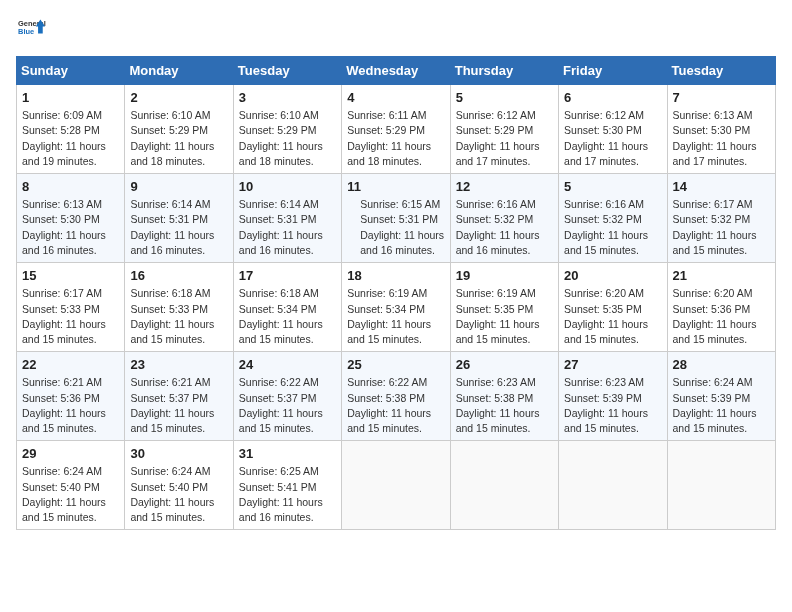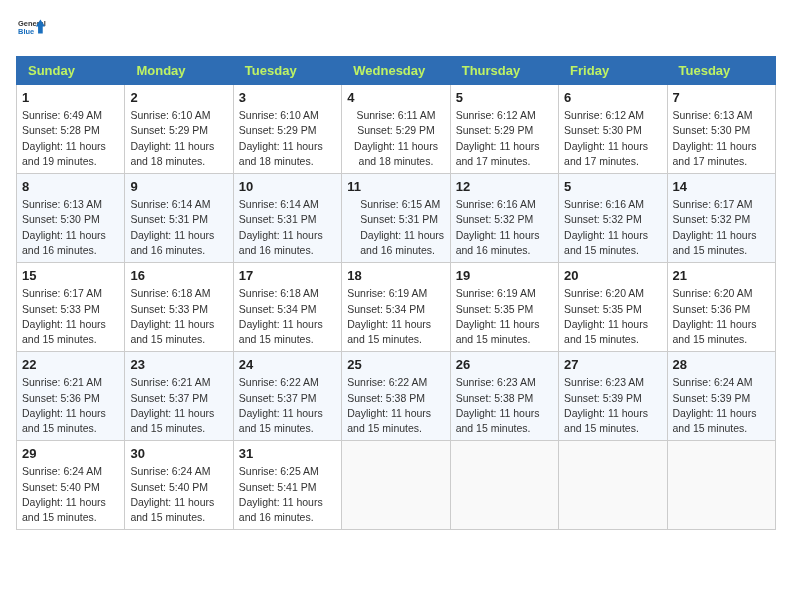--- a/index.html
+++ b/index.html
@@ -37,22 +37,22 @@
       text-align: center;
       margin-bottom: 8px;
     }
     .calendar-table {
       width: 100%;
       border-collapse: collapse;
       font-size: 11px;
     }
     .calendar-table thead tr th {
       background: #2e6db4;
-      color: #bef264;
-      padding: 6px 11px;
+      color: #ffffff;
+      padding: 6px 4px;
       text-align: left;
       font-size: 13px;
       font-weight: bold;
       border: 1px solid #2e6db4;
     }
     .calendar-table tbody tr td {
       border: 1px solid #ccc;
       vertical-align: top;
       padding: 4px 5px;
       min-height: 70px;
@@ -109,39 +109,39 @@
         <th>Wednesday</th>
         <th>Thursday</th>
         <th>Friday</th>
         <th>Tuesday</th>
       </tr>
     </thead>
     <tbody id="calendar-body">
     <tr>
           <td>
             <span class="day-number">1</span>
-            <div class="day-info" style="white-space: pre-line;">Sunrise: 6:49 AM
+            <div class="day-info" style="white-space: pre-line;">Sunrise: 6:09 AM
 Sunset: 5:28 PM
 Daylight: 11 hours and 19 minutes.</div>
           </td>
           <td>
             <span class="day-number">2</span>
             <div class="day-info" style="white-space: pre-line;">Sunrise: 6:10 AM
 Sunset: 5:29 PM
 Daylight: 11 hours and 18 minutes.</div>
           </td>
           <td>
             <span class="day-number">3</span>
             <div class="day-info" style="white-space: pre-line;">Sunrise: 6:10 AM
 Sunset: 5:29 PM
 Daylight: 11 hours and 18 minutes.</div>
           </td>
           <td>
             <span class="day-number">4</span>
-            <div class="day-info" style="white-space: pre-line; text-align: center;">Sunrise: 6:11 AM
+            <div class="day-info" style="white-space: pre-line;">Sunrise: 6:11 AM
 Sunset: 5:29 PM
 Daylight: 11 hours and 18 minutes.</div>
           </td>
           <td>
             <span class="day-number">5</span>
             <div class="day-info" style="white-space: pre-line;">Sunrise: 6:12 AM
 Sunset: 5:29 PM
 Daylight: 11 hours and 17 minutes.</div>
           </td>
           <td>

